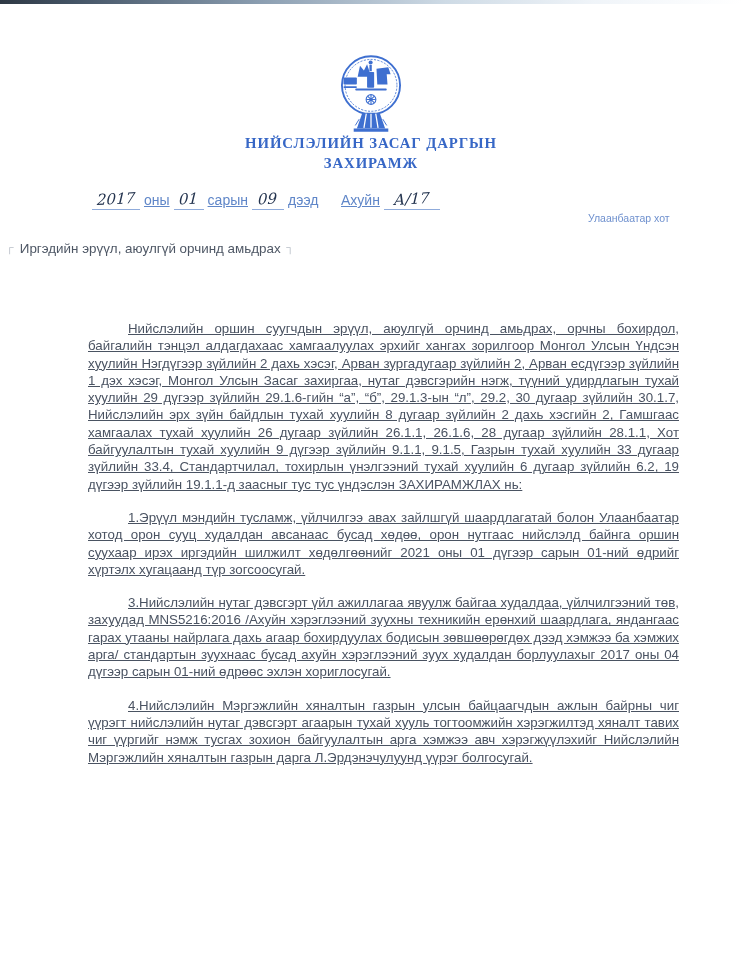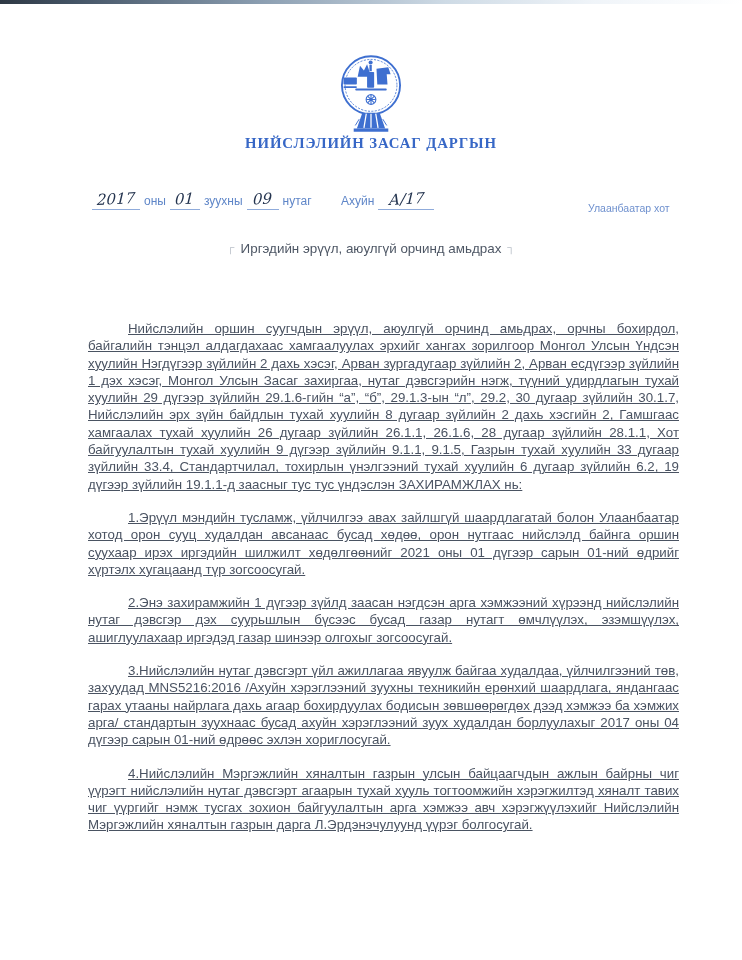--- a/index.html
+++ b/index.html
@@ -25,43 +25,43 @@
     font-family: "Liberation Serif", serif;
     font-weight: bold;
     font-size: 14.8px;
     line-height: 20px;
     letter-spacing: 0.9px;
     color: #3767c6;
   }
   .date-row { position: absolute; top: 191px; left: 0; width: 742px; height: 28px; }
   .date-left { position: absolute; left: 92px; top: 0; white-space: nowrap; }
   .num-group { position: absolute; left: 337px; top: 0; white-space: nowrap; }
-  .city { position: absolute; left: 588px; top: 11px; font-size: 10.5px; color: #6e90ce; }
-  .dlabel { font-size: 12px; color: #5f86c8; margin: 0 4px; }
+  .city { position: absolute; left: 588px; top: 21px; font-size: 10.5px; color: #6e90ce; }
+  .dlabel { font-size: 14px; color: #5f86c8; margin: 0 4px; text-decoration: underline; }
   .slot {
     display: inline-block;
     border-bottom: 1.4px solid #8fabdb;
     text-align: center;
     vertical-align: baseline;
   }
   .slot-year { min-width: 48px; }
   .slot-month { min-width: 30px; }
   .slot-day { min-width: 32px; }
   .slot-num { min-width: 56px; }
   .hw {
     display: inline-block;
     font-family: "DejaVu Serif", serif;
     font-style: italic;
     font-size: 15px;
     color: #24344f;
     transform: rotate(-3deg) skewX(-6deg) translateY(-1px);
   }
   .subject {
     position: absolute; top: 238px; left: 0; width: 742px;
-    text-align: center;
+    text-align: left;
     font-size: 13.4px;
     line-height: 19px;
     color: #4e5765;
   }
   .corner {
     color: #b9bfc8;
     font-size: 11px;
     vertical-align: 2px;
     padding: 0 6px;
   }
@@ -121,37 +121,37 @@
         <path d="M44 81 L41 99 M50 81 L50 99 M56 81 L59 99"></path>
       </g>
       <g stroke="#3e6fd0" stroke-width="1.2" fill="none">
         <path d="M35 88 L30 96 M65 88 L70 96"></path>
       </g>
     </svg>
   </div>
 
   <div class="org-title">
     <div>НИЙСЛЭЛИЙН ЗАСАГ ДАРГЫН</div>
+    <div>ЗАХИРАМЖ</div>
   </div>
 
   <div class="date-row">
     <div class="date-left">
-      <span class="slot slot-year"><span class="hw">2017</span></span><span class="dlabel">оны</span><span class="slot slot-month"><span class="hw">01</span></span><span class="dlabel">зуухны</span><span class="slot slot-day"><span class="hw">09</span></span><span class="dlabel">нутаг</span>
+      <span class="slot slot-year"><span class="hw">2017</span></span><span class="dlabel">оны</span><span class="slot slot-month"><span class="hw">01</span></span><span class="dlabel">сарын</span><span class="slot slot-day"><span class="hw">09</span></span><span class="dlabel">дээд</span>
     </div>
     <div class="num-group">
       <span class="dlabel">Ахуйн</span><span class="slot slot-num"><span class="hw">А/17</span></span>
     </div>
     <div class="city">Улаанбаатар хот</div>
   </div>
 
   <div class="subject">
     <div><span class="corner">┌</span><span>Иргэдийн эрүүл, аюулгүй орчинд амьдрах</span><span class="corner">┐</span></div>
   </div>
 
   <div class="body-text">
     <p>Нийслэлийн оршин суугчдын эрүүл, аюулгүй орчинд амьдрах, орчны бохирдол, байгалийн тэнцэл алдагдахаас хамгаалуулах эрхийг хангах зорилгоор Монгол Улсын Үндсэн хуулийн Нэгдүгээр зүйлийн 2 дахь хэсэг, Арван зургадугаар зүйлийн 2, Арван есдүгээр зүйлийн 1 дэх хэсэг, Монгол Улсын Засаг захиргаа, нутаг дэвсгэрийн нэгж, түүний удирдлагын тухай хуулийн 29 дүгээр зүйлийн 29.1.6-гийн “а”, “б”, 29.1.3-ын “л”, 29.2, 30 дугаар зүйлийн 30.1.7, Нийслэлийн эрх зүйн байдлын тухай хуулийн 8 дугаар зүйлийн 2 дахь хэсгийн 2, Гамшгаас хамгаалах тухай хуулийн 26 дугаар зүйлийн 26.1.1, 26.1.6, 28 дугаар зүйлийн 28.1.1, Хот байгуулалтын тухай хуулийн 9 дүгээр зүйлийн 9.1.1, 9.1.5, Газрын тухай хуулийн 33 дугаар зүйлийн 33.4, Стандартчилал, тохирлын үнэлгээний тухай хуулийн 6 дугаар зүйлийн 6.2, 19 дүгээр зүйлийн 19.1.1-д заасныг тус тус үндэслэн ЗАХИРАМЖЛАХ нь:</p>
     <p>1.Эрүүл мэндийн тусламж, үйлчилгээ авах зайлшгүй шаардлагатай болон Улаанбаатар хотод орон сууц худалдан авсанаас бусад хөдөө, орон нутгаас нийслэлд байнга оршин суухаар ирэх иргэдийн шилжилт хөдөлгөөнийг 2021 оны 01 дүгээр сарын 01-ний өдрийг хүртэлх хугацаанд түр зогсоосугай.</p>
-    <p>2.Энэ захирамжийн 1 дүгээр зүйлд заасан нэгдсэн арга хэмжээний хүрээнд нийслэлийн нутаг дэвсгэр дэх суурьшлын бүсээс бусад газар нутагт өмчлүүлэх, эзэмшүүлэх, ашиглуулахаар иргэдэд газар шинээр олгохыг зогсоосугай.</p>
     <p>3.Нийслэлийн нутаг дэвсгэрт үйл ажиллагаа явуулж байгаа худалдаа, үйлчилгээний төв, захуудад MNS5216:2016 /Ахуйн хэрэглээний зуухны техникийн ерөнхий шаардлага, яндангаас гарах утааны найрлага дахь агаар бохирдуулах бодисын зөвшөөрөгдөх дээд хэмжээ ба хэмжих арга/ стандартын зуухнаас бусад ахуйн хэрэглээний зуух худалдан борлуулахыг 2017 оны 04 дүгээр сарын 01-ний өдрөөс эхлэн хориглосугай.</p>
     <p>4.Нийслэлийн Мэргэжлийн хяналтын газрын улсын байцаагчдын ажлын байрны чиг үүрэгт нийслэлийн нутаг дэвсгэрт агаарын тухай хууль тогтоомжийн хэрэгжилтэд хяналт тавих чиг үүргийг нэмж тусгах зохион байгуулалтын арга хэмжээ авч хэрэгжүүлэхийг Нийслэлийн Мэргэжлийн хяналтын газрын дарга Л.Эрдэнэчулуунд үүрэг болгосугай.</p>
   </div>
 
 </div>
 
 </body></html>

